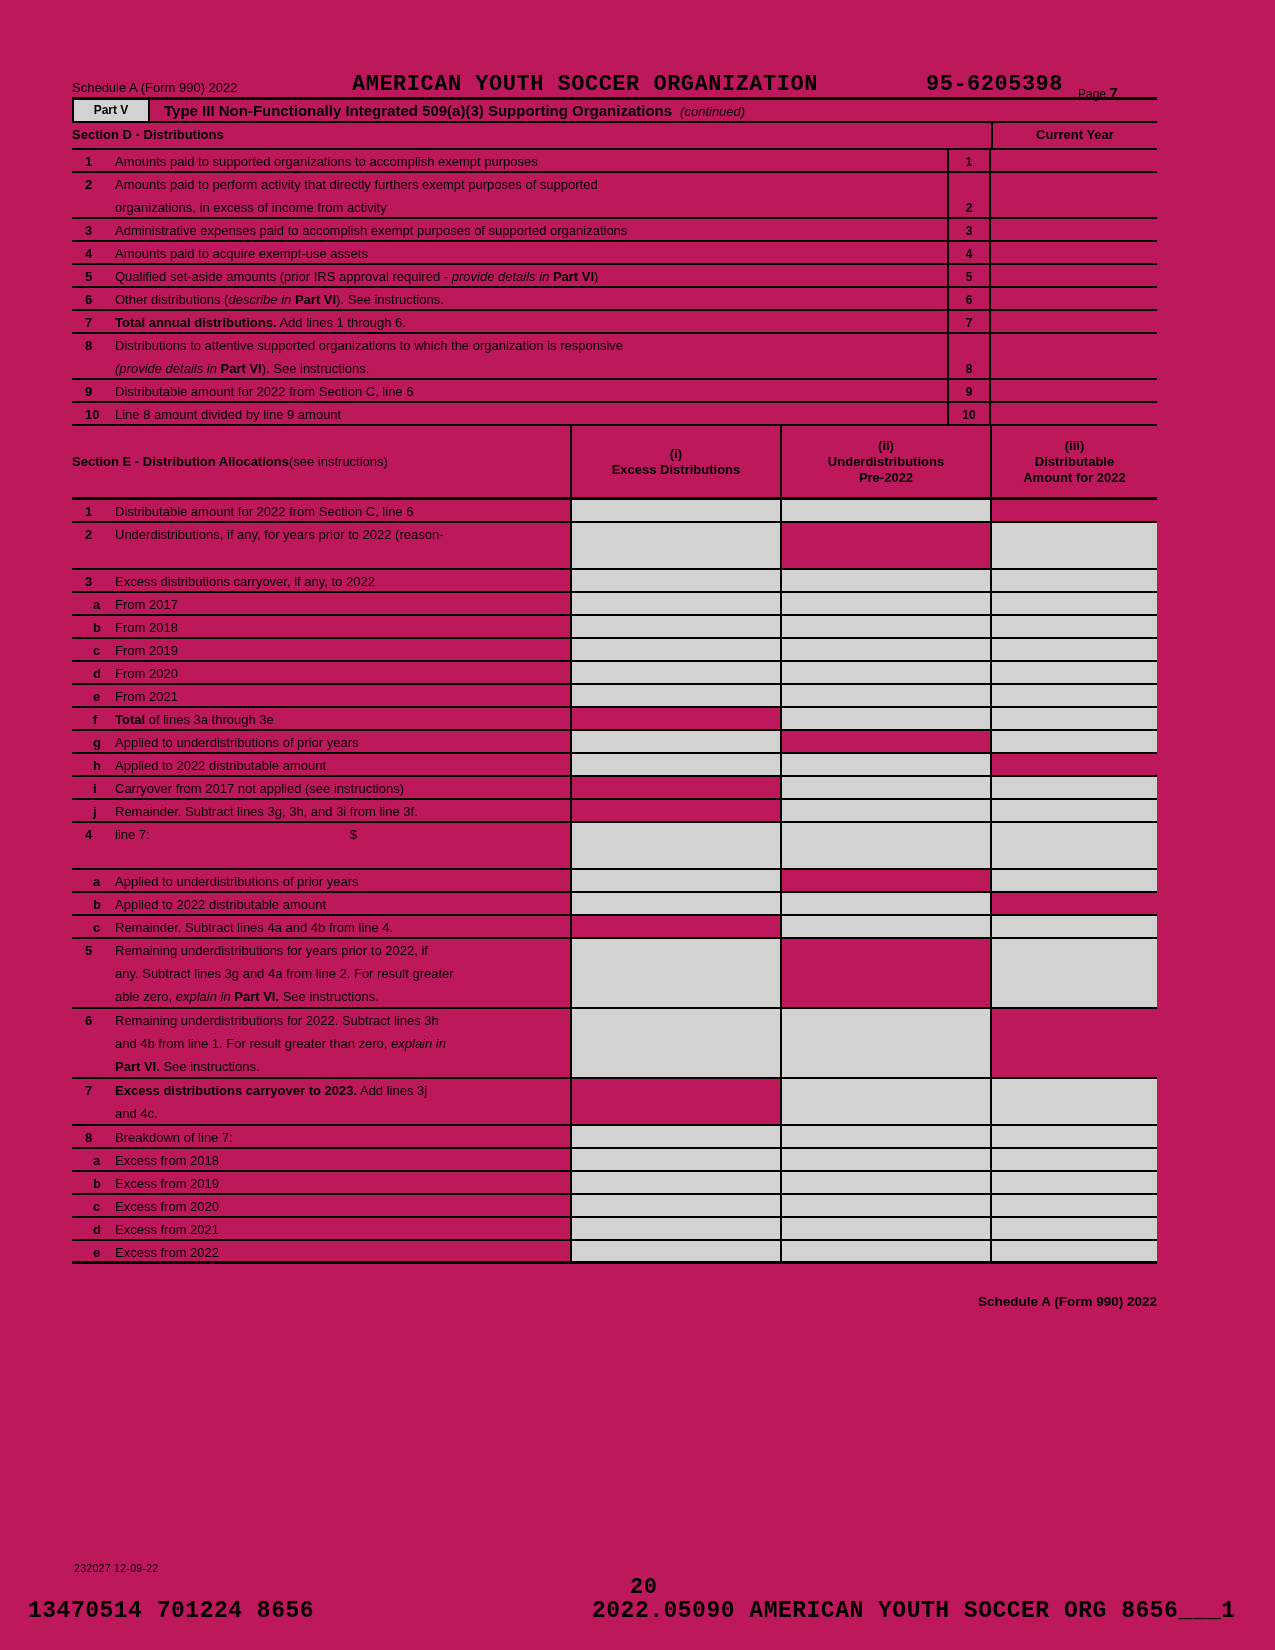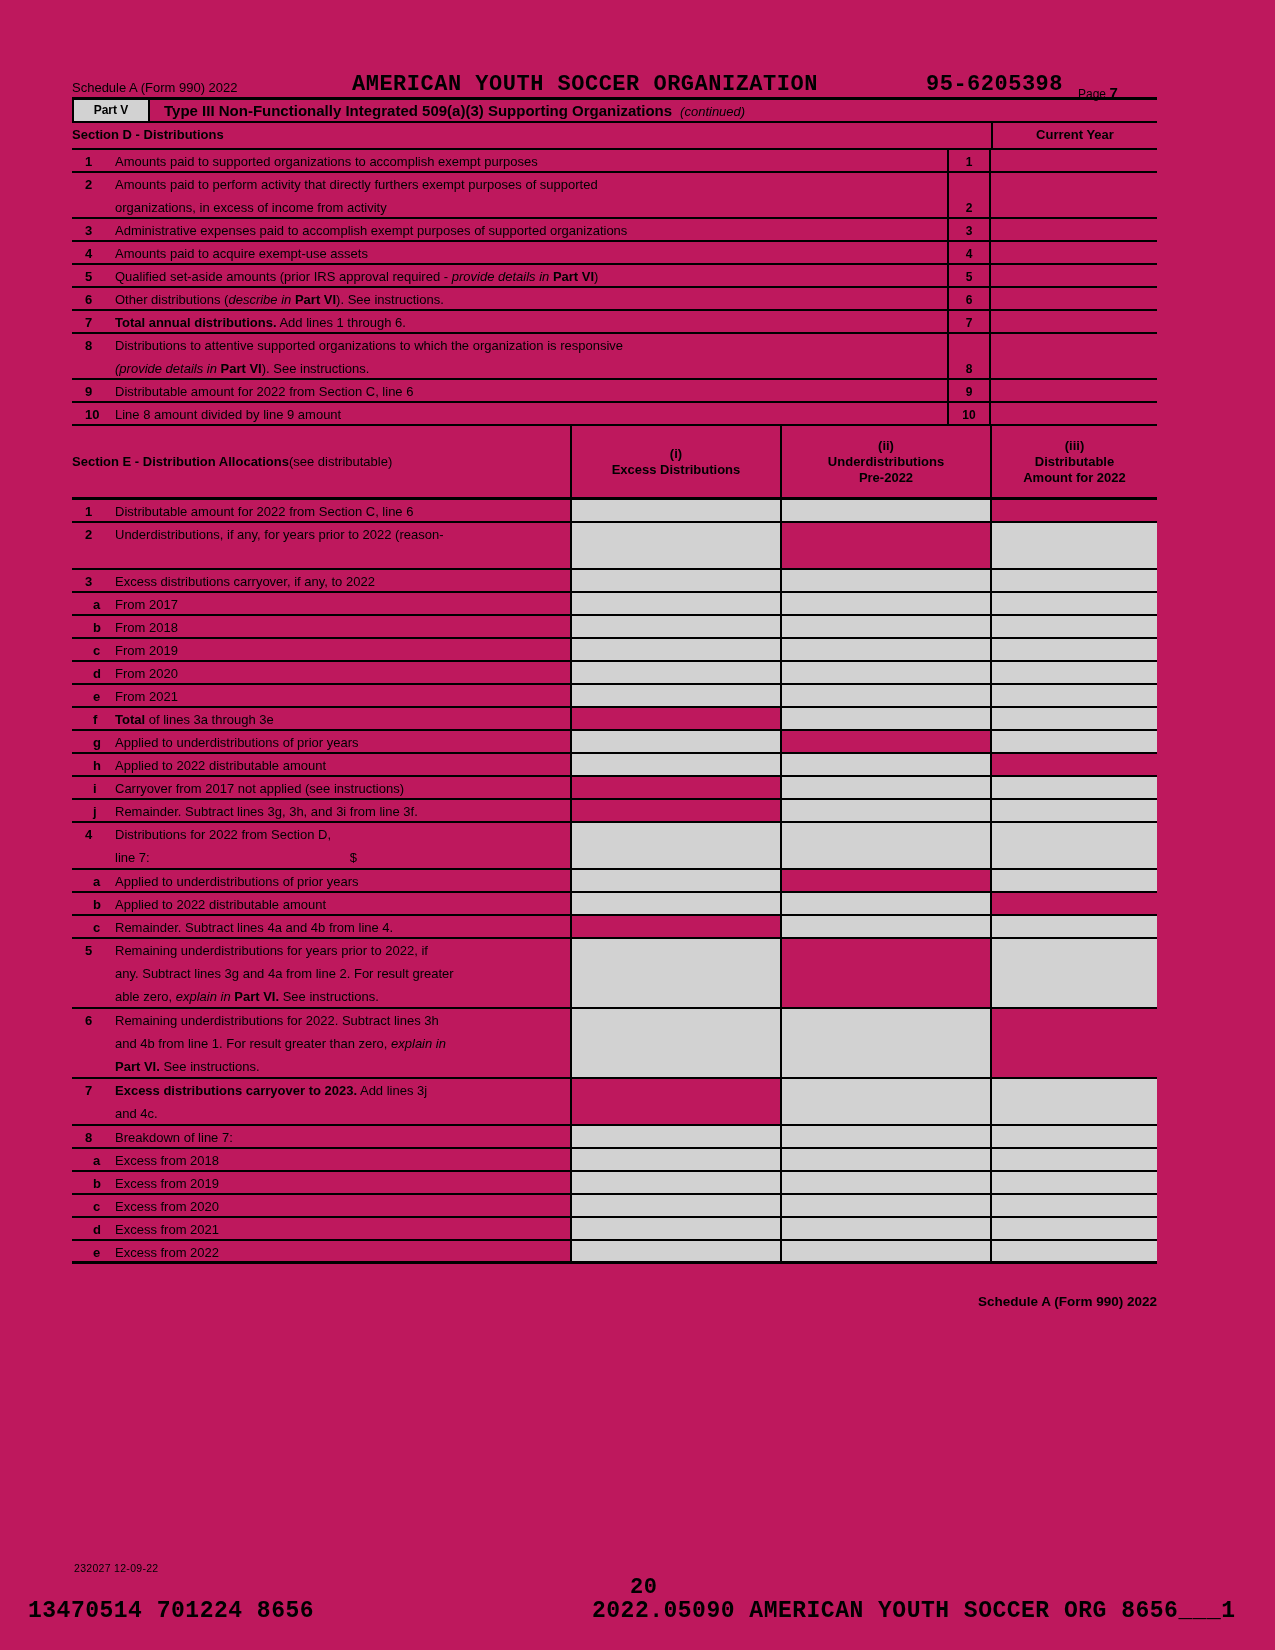--- a/index.html
+++ b/index.html
@@ -183,21 +183,21 @@
         </div>
         <div class="dbox">10</div>
         <div class="dval"></div>
       </div>
     </div>
 
   <div class="abs" id="sectE">
     <div class="sehead">
       <div class="c0">
         <span class="bold">Section E - Distribution Allocations</span>
-        <span> (see distributable)</span>
+        <span> (see instructions)</span>
       </div>
       <div class="ch cw1">
         <div>(i)</div>
         <div class="prelines">Excess Distributions</div>
       </div>
       <div class="ch cw2">
         <div>(ii)</div>
         <div class="prelines">Underdistributions
 Pre-2022</div>
       </div>
@@ -348,21 +348,20 @@
             </div>
           </div>
           <div class="ecell cw1"></div>
           <div class="ecell cw2" style="background: rgb(210, 210, 210);"></div>
           <div class="ecell cw3" style="background: rgb(210, 210, 210);"></div>
         </div>
         <div class="erow" style="height: 47px;">
           <div class="elbl">
             <div class="rnum" style="padding-left: 13px;">4</div>
             <div class="elines">
-              <div><span>Distributions for 2022 from Section D,</span></div>
               <div><span>line 7:</span><span class="s-gap">$</span></div>
             </div>
           </div>
           <div class="ecell cw1" style="background: rgb(210, 210, 210);"></div>
           <div class="ecell cw2" style="background: rgb(210, 210, 210);"></div>
           <div class="ecell cw3" style="background: rgb(210, 210, 210);"></div>
         </div>
         <div class="erow" style="height: 23px;">
           <div class="elbl">
             <div class="rnum" style="padding-left: 21px;">a</div>

